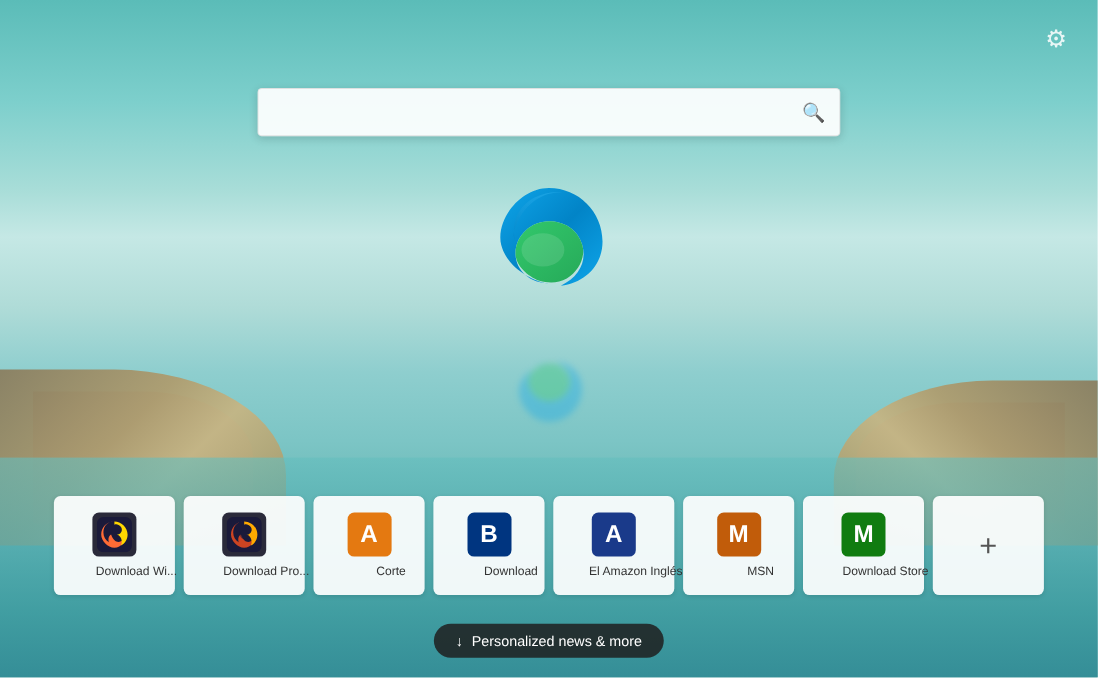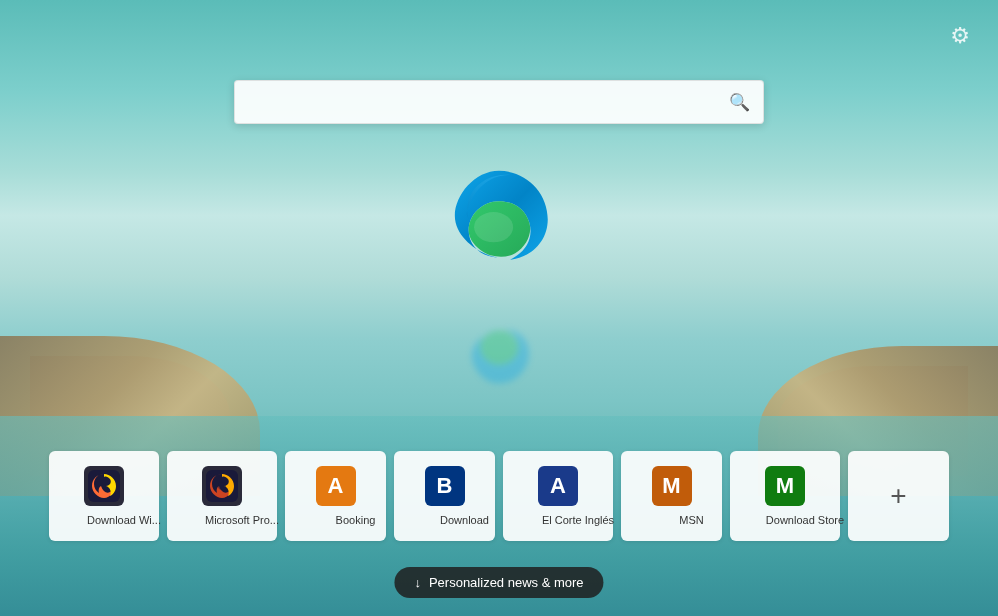--- a/index.html
+++ b/index.html
@@ -347,36 +347,36 @@
 
   <div class="quick-link-item">
     <div class="fox-icon">
       <svg width="32" height="32" viewBox="0 0 32 32">
         <rect width="32" height="32" rx="6" fill="#1a1a3a"></rect>
         <path d="M16 4 C10 4, 6 8, 6 14 C6 18, 8 21, 11 23 C10 20, 11 17, 13 16 C15 22, 19 24, 22 22 C24 21, 25 19, 24 17 C26 19, 26 22, 24 24 C22 26, 19 28, 16 28 C10 28, 4 22, 4 16 C4 9, 9 4, 16 4Z" fill="#cc4422"></path>
         <path d="M16 4 C22 4, 28 9, 28 16 C28 20, 26 24, 22 26 C24 22, 22 17, 18 16 C22 16, 24 12, 22 9 C20 7, 18 6, 16 7Z" fill="#ffaa00"></path>
         <circle cx="16" cy="16" r="4" fill="#1a1a3a" opacity="0.5"></circle>
       </svg>
     </div>
-    <span class="quick-link-label">Microsoft Pro...</span>
+    <span class="quick-link-label">Download Pro...</span>
   </div>
 
   <div class="quick-link-item">
     <div class="quick-link-icon" style="background:#e47911; font-size:22px; font-weight:bold;">A</div>
-    <span class="quick-link-label">Booking</span>
+    <span class="quick-link-label">Corte</span>
   </div>
 
   <div class="quick-link-item">
     <div class="quick-link-icon" style="background:#003580; font-size:22px; font-weight:bold;">B</div>
     <span class="quick-link-label">Download</span>
   </div>
 
   <div class="quick-link-item">
     <div class="quick-link-icon" style="background:#1a3a8a; font-size:22px; font-weight:bold;">A</div>
-    <span class="quick-link-label">El Corte Inglés</span>
+    <span class="quick-link-label">El Amazon Inglés</span>
   </div>
 
   <div class="quick-link-item">
     <div class="quick-link-icon" style="background:#c15c0a; font-size:22px; font-weight:bold;">M</div>
     <span class="quick-link-label">MSN</span>
   </div>
 
   <div class="quick-link-item">
     <div class="quick-link-icon" style="background:#107c10; font-size:22px; font-weight:bold;">M</div>
     <span class="quick-link-label">Download Store</span>

